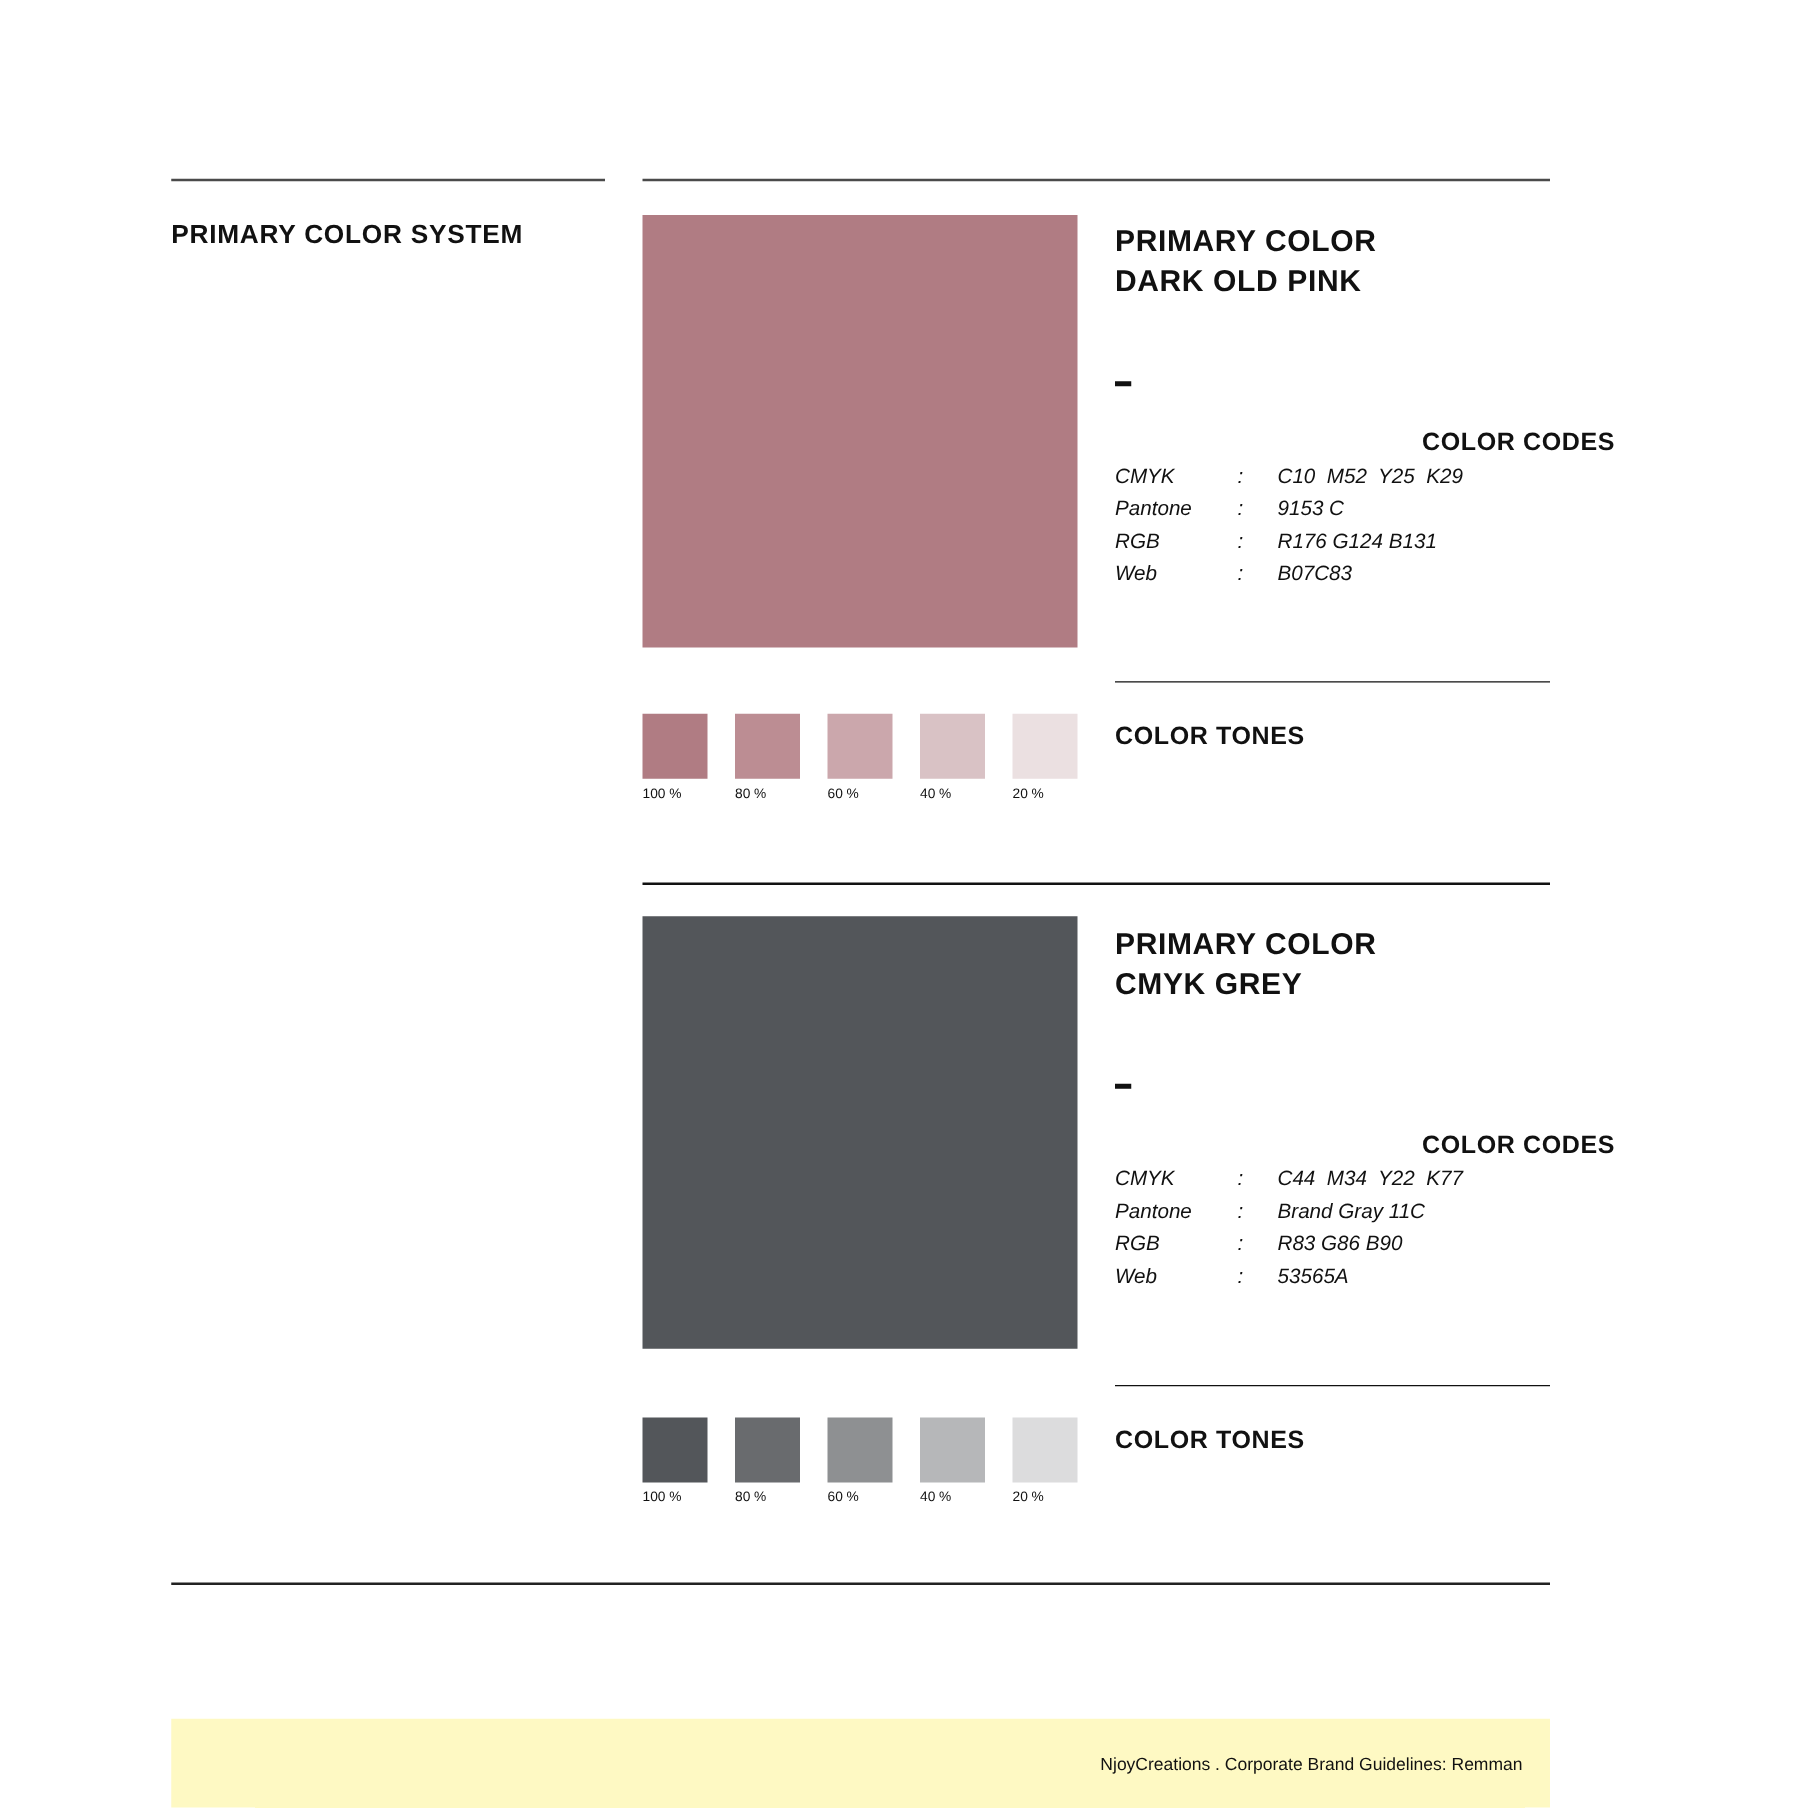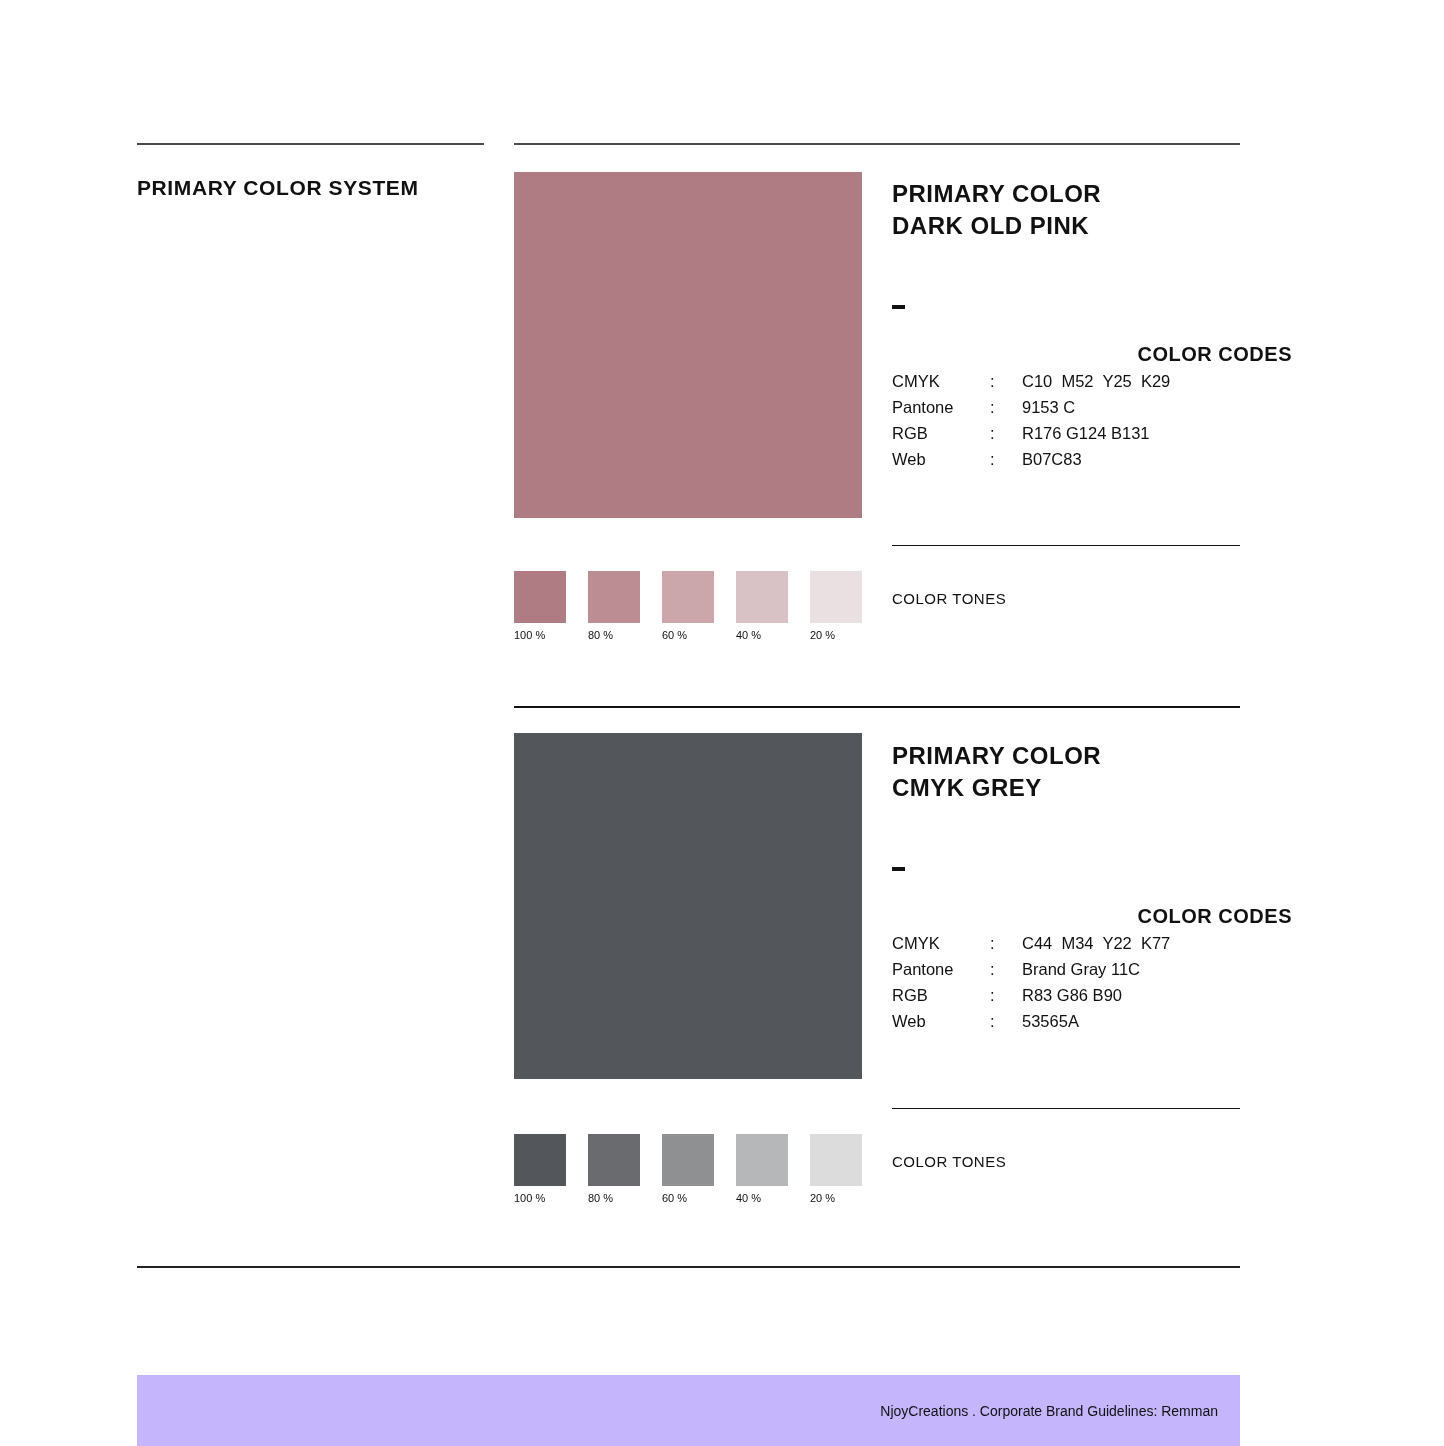--- a/index.html
+++ b/index.html
@@ -93,20 +93,21 @@
   table.codes {
     margin-top: 6px;
     border-collapse: collapse;
     font-size: 16.5px;
     color: #111111;
   }
   table.codes td {
     padding: 0 0 7px 0;
     vertical-align: top;
     white-space: pre;
+    font-style: italic;
   }
   td.code-label { width: 98px; }
   td.code-colon { width: 32px; }
 
   
   .tones {
     position: absolute;
     left: 514px;
   }
   .tones-1 { top: 571px; }
@@ -127,25 +128,24 @@
     margin-top: 6px;
     font-size: 11px;
     color: #111111;
     text-align: left;
     white-space: nowrap;
   }
 
   .tones-heading {
     position: absolute;
     left: 892px;
-    font-size: 15px;
-    font-weight: normal;
+    font-size: 20px;
+    font-weight: bold;
     letter-spacing: 0.5px;
     color: #111111;
-    margin-top: 12px;
   }
   .tones-heading-1 { top: 578px; }
   .tones-heading-2 { top: 1141px; }
 
   
   .footer-bar {
     position: absolute;
     left: 137px;
     top: 1375px;
     width: 1103px;
@@ -290,17 +290,17 @@
       <span class="pct">40 %</span>
     </div>
     <div class="tone" style="left:296px">
       <span class="chip" style="background-color: rgb(220, 220, 221);"></span>
       <span class="pct">20 %</span>
     </div>
   </div>
 
   <div class="rule rule-bottom"></div>
 
-  <div class="footer-bar" style="background-color: #c4b5fd;">
+  <div class="footer-bar" style="background-color: #fef9c3;">
     <span class="footer-text">NjoyCreations  . Corporate Brand Guidelines: Remman</span>
   </div>
 
 </div>
 
 </body></html>

